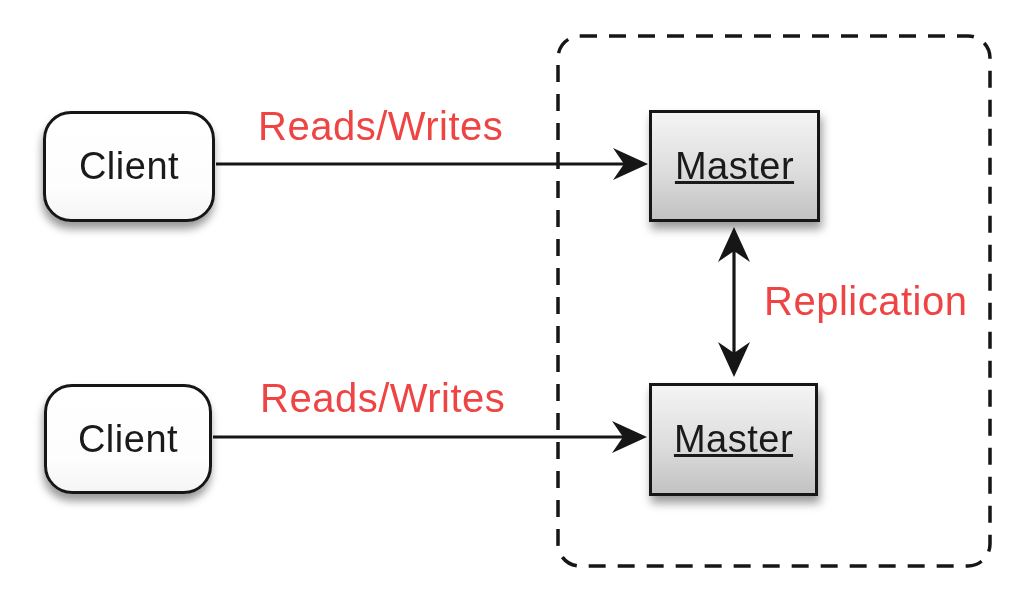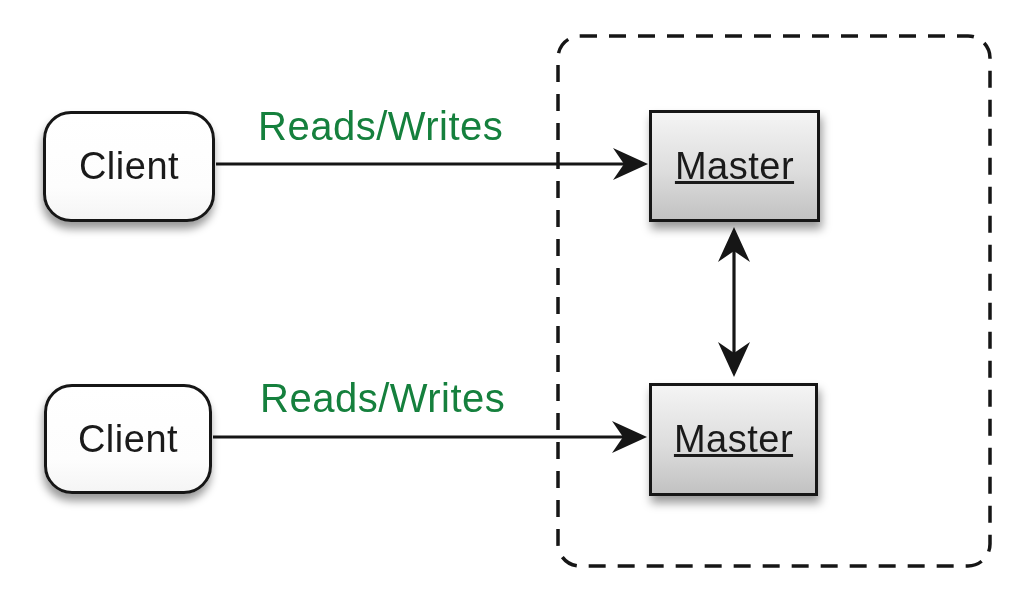--- a/index.html
+++ b/index.html
@@ -44,21 +44,21 @@
     text-decoration: underline;
   }
   .client-top    { left: 43px;  top: 111px; width: 172px; height: 111px; }
   .client-bottom { left: 44px;  top: 384px; width: 168px; height: 110px; }
   .master-top    { left: 649px; top: 110px; width: 171px; height: 112px; }
   .master-bottom { left: 649px; top: 383px; width: 169px; height: 113px; }
   .edge-label {
     position: absolute;
     font-size: 40px;
     line-height: 1;
-    color: #15803d;
+    color: #ef4444;
     white-space: nowrap;
     z-index: 2;
     letter-spacing: 0.5px;
   }
   .label-rw-top    { left: 258px; top: 106px; }
   .label-rw-bottom { left: 260px; top: 378px; }
   .label-replication { left: 764px; top: 281px; }
   .stroke-line {
     stroke: #161616;
     stroke-width: 3.2;
@@ -114,14 +114,15 @@
   </div>
 
   <div class="node master master-bottom">
     <span>Master</span>
   </div>
 
   <div class="edge-label label-rw-top">Reads/Writes</div>
 
   <div class="edge-label label-rw-bottom">Reads/Writes</div>
 
+  <div class="edge-label label-replication">Replication</div>
 
 </div>
 
 </body></html>

